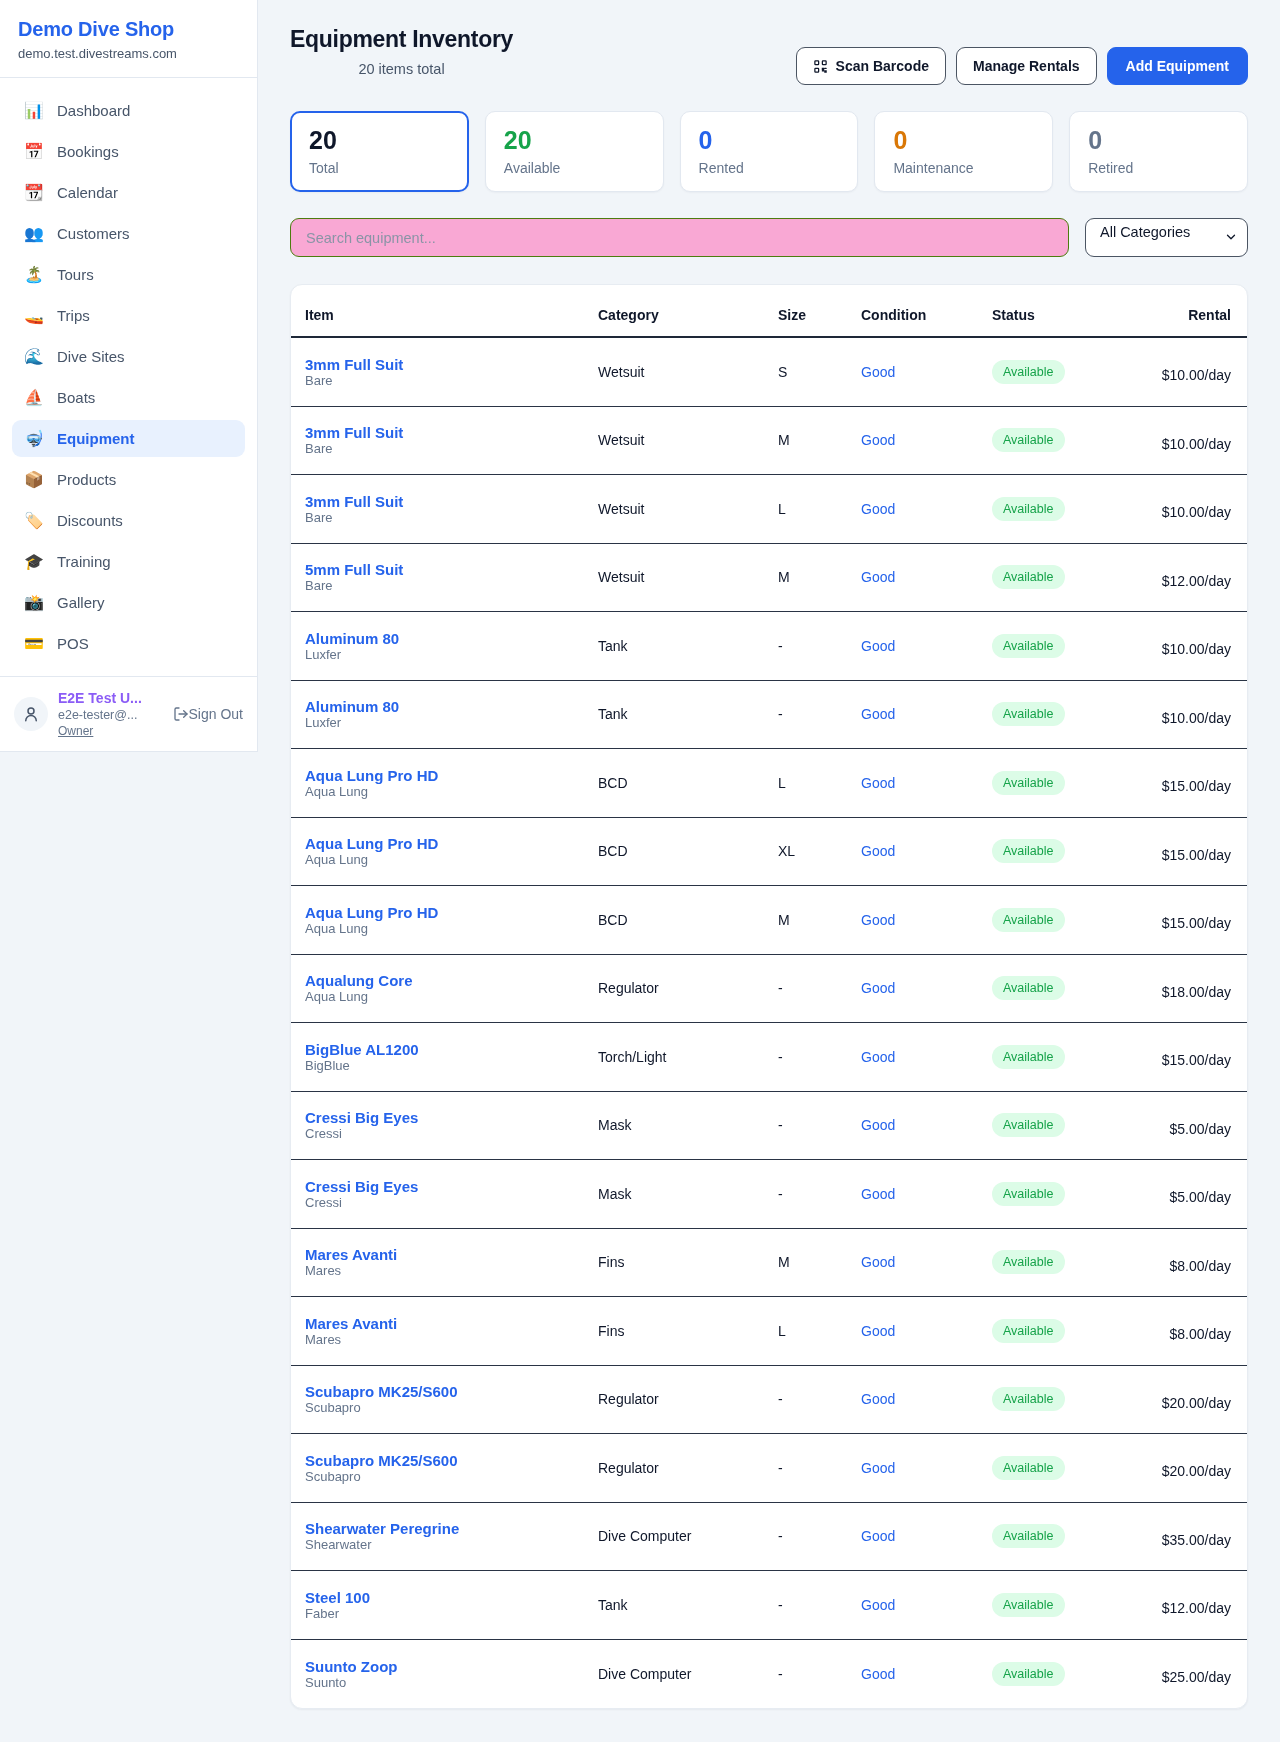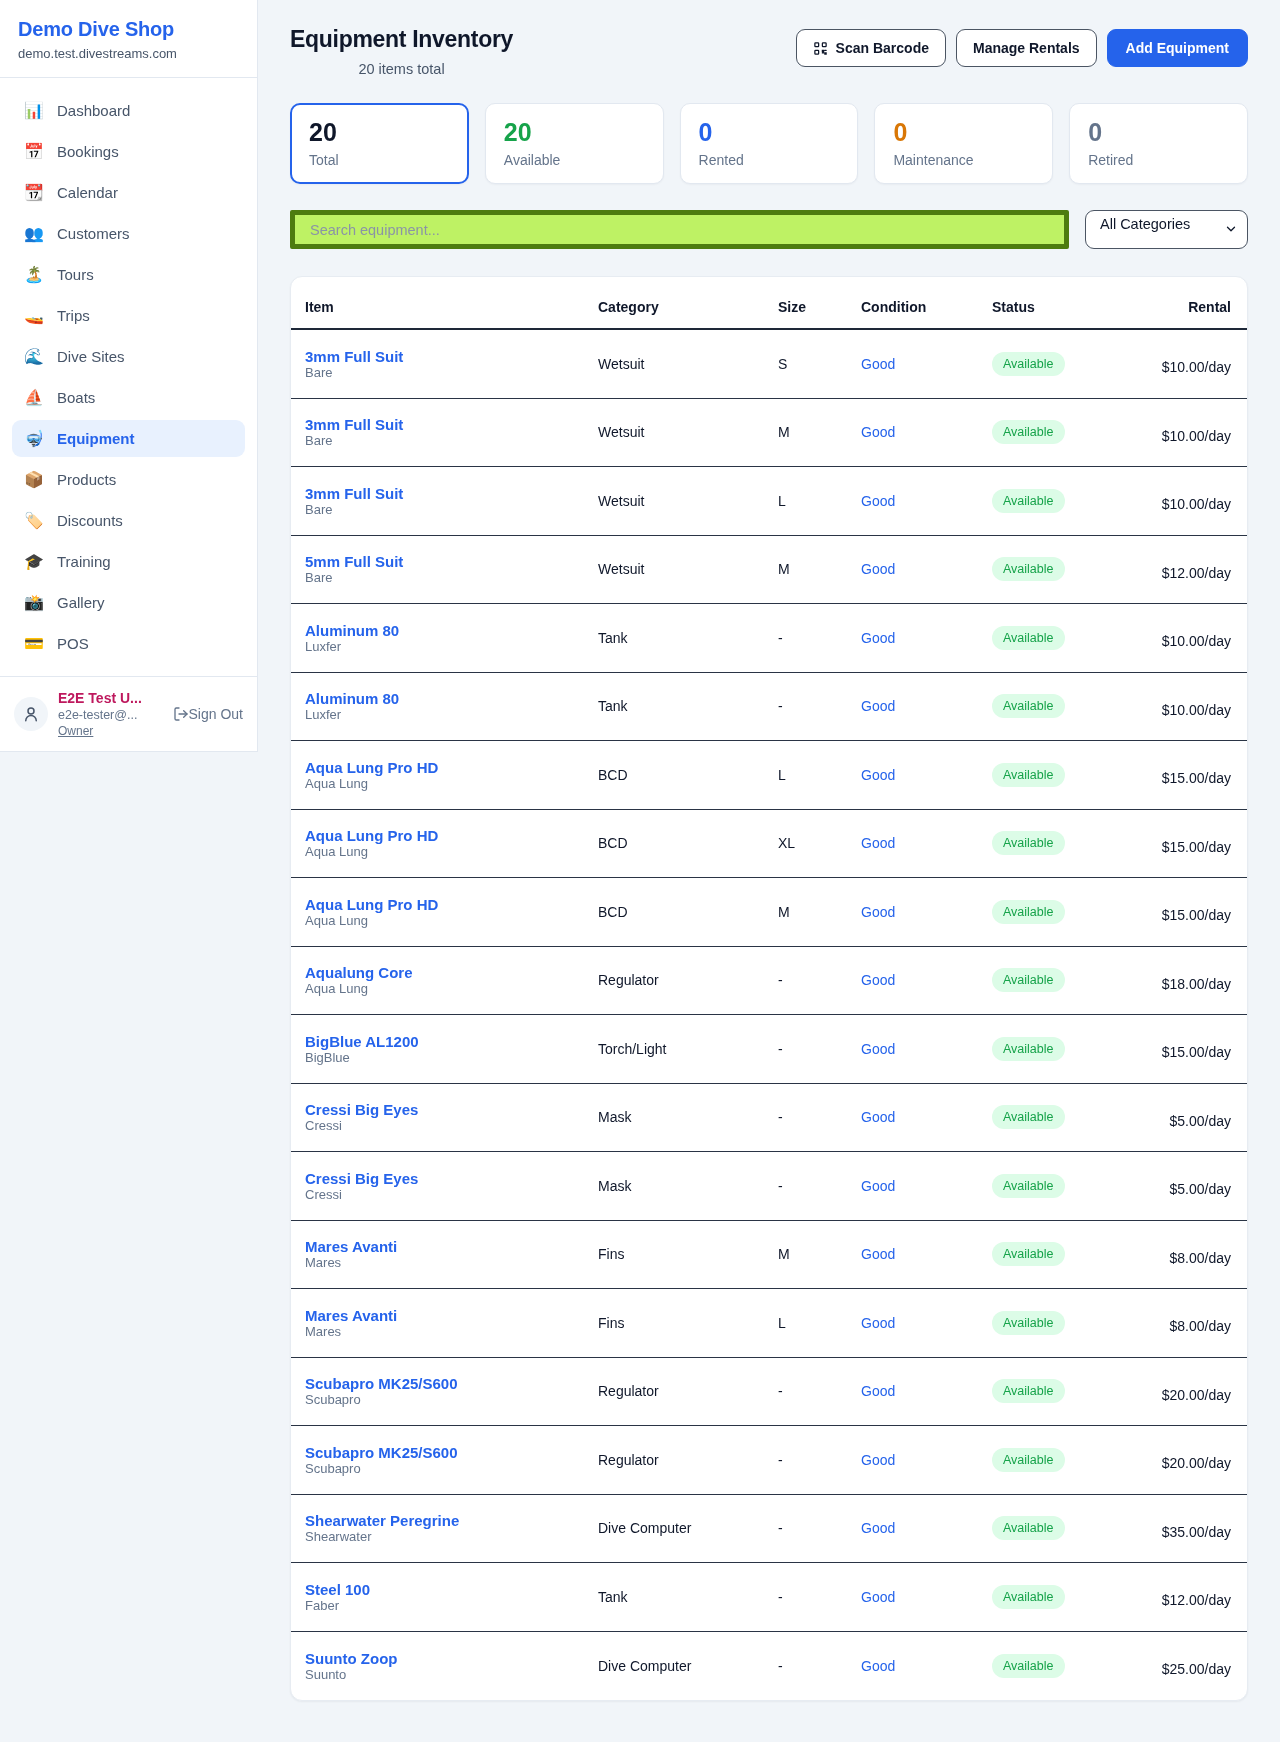--- a/index.html
+++ b/index.html
@@ -33,30 +33,30 @@
   .sidebar-footer {
     border-top:1px solid #e2e8f0;
     padding:13px 14px; display:flex; align-items:center; gap:10px;
   }
   .avatar {
     width:34px; height:34px; border-radius:50%;
     background:#f1f5f9; display:flex; align-items:center; justify-content:center;
     flex:0 0 34px;
   }
   .user-meta { flex:1 1 auto; min-width:0; }
-  .user-name { font-size:14px; font-weight:700; color:#be185d; white-space:nowrap; }
+  .user-name { font-size:14px; font-weight:700; color:#8b5cf6; white-space:nowrap; }
   .user-email { font-size:12.5px; color:#64748b; margin-top:2px; white-space:nowrap; }
   .user-role { font-size:12px; color:#64748b; margin-top:2px;text-decoration:underline; }
   .signout { display:flex; align-items:center; color:#64748b; font-size:14px; cursor:pointer; white-space:nowrap; }
   
   .main { margin-left:258px; padding:26px 32px 36px 32px; }
   .page-head { display:flex; justify-content:space-between; align-items:flex-start; }
   .page-title { font-size:23px; font-weight:800; letter-spacing:-0.3px; color:#0f172a; }
   .page-subtitle { font-size:14.5px; color:#475569; margin-top:8px;text-align:center; }
-  .head-actions { display:flex; gap:10px; align-items:flex-end; margin-top:3px; }
+  .head-actions { display:flex; gap:10px; align-items:flex-end; margin-top:21px; }
   .btn {
     display:inline-flex; align-items:center; gap:8px;
     height:38px; padding:0 16px; border-radius:9px;
     background:#ffffff; border:1px solid #4b5563;
     font-size:14px; font-weight:600; color:#0f172a; cursor:pointer;
     font-family:"Liberation Sans", sans-serif;
   }
   .btn-primary { background:#2563eb; border:1px solid #2563eb; color:#ffffff; padding:0 18px; }
   
   .stats { display:grid; grid-template-columns:repeat(5,1fr); gap:16px; margin-top:26px; }
@@ -64,22 +64,22 @@
     background:#ffffff; border:1px solid #e2e8f0; border-radius:10px;
     padding:15px 18px; height:81px; cursor:pointer;
     box-shadow:0 1px 2px rgba(15,23,42,0.04);
   }
   .stat-card.selected { border:2px solid #2563eb; padding:14px 17px; }
   .stat-value { font-size:25px; font-weight:700; line-height:1.1; }
   .stat-label { font-size:14px; color:#64748b; margin-top:5px; }
   
   .filter-row { display:flex; gap:16px; margin-top:26px; }
   .search-input {
-    flex:1 1 auto; height:39px; border:5px solid #4d7c0f; border-radius:2px;
-    background:#bef264; padding:0 15px; font-size:14.5px; color:#0f172a;
+    flex:1 1 auto; height:39px; border:1px solid #4d7c0f; border-radius:9px;
+    background:#f9a8d4; padding:0 15px; font-size:14.5px; color:#0f172a;
     font-family:"Liberation Sans", sans-serif; outline:none;
   }
   .search-input::placeholder { color:#8a94a6; }
   .select-wrap { position:relative; width:163px; flex:0 0 163px; }
   .select-wrap select {
     width:100%; height:39px; border:1px solid #4b5563; border-radius:9px;
     background:#ffffff; padding:0 30px 12px 14px; font-size:14.5px; color:#0f172a;
     appearance:none; -webkit-appearance:none; cursor:pointer;
     font-family:"Liberation Sans", sans-serif; outline:none;
   }

